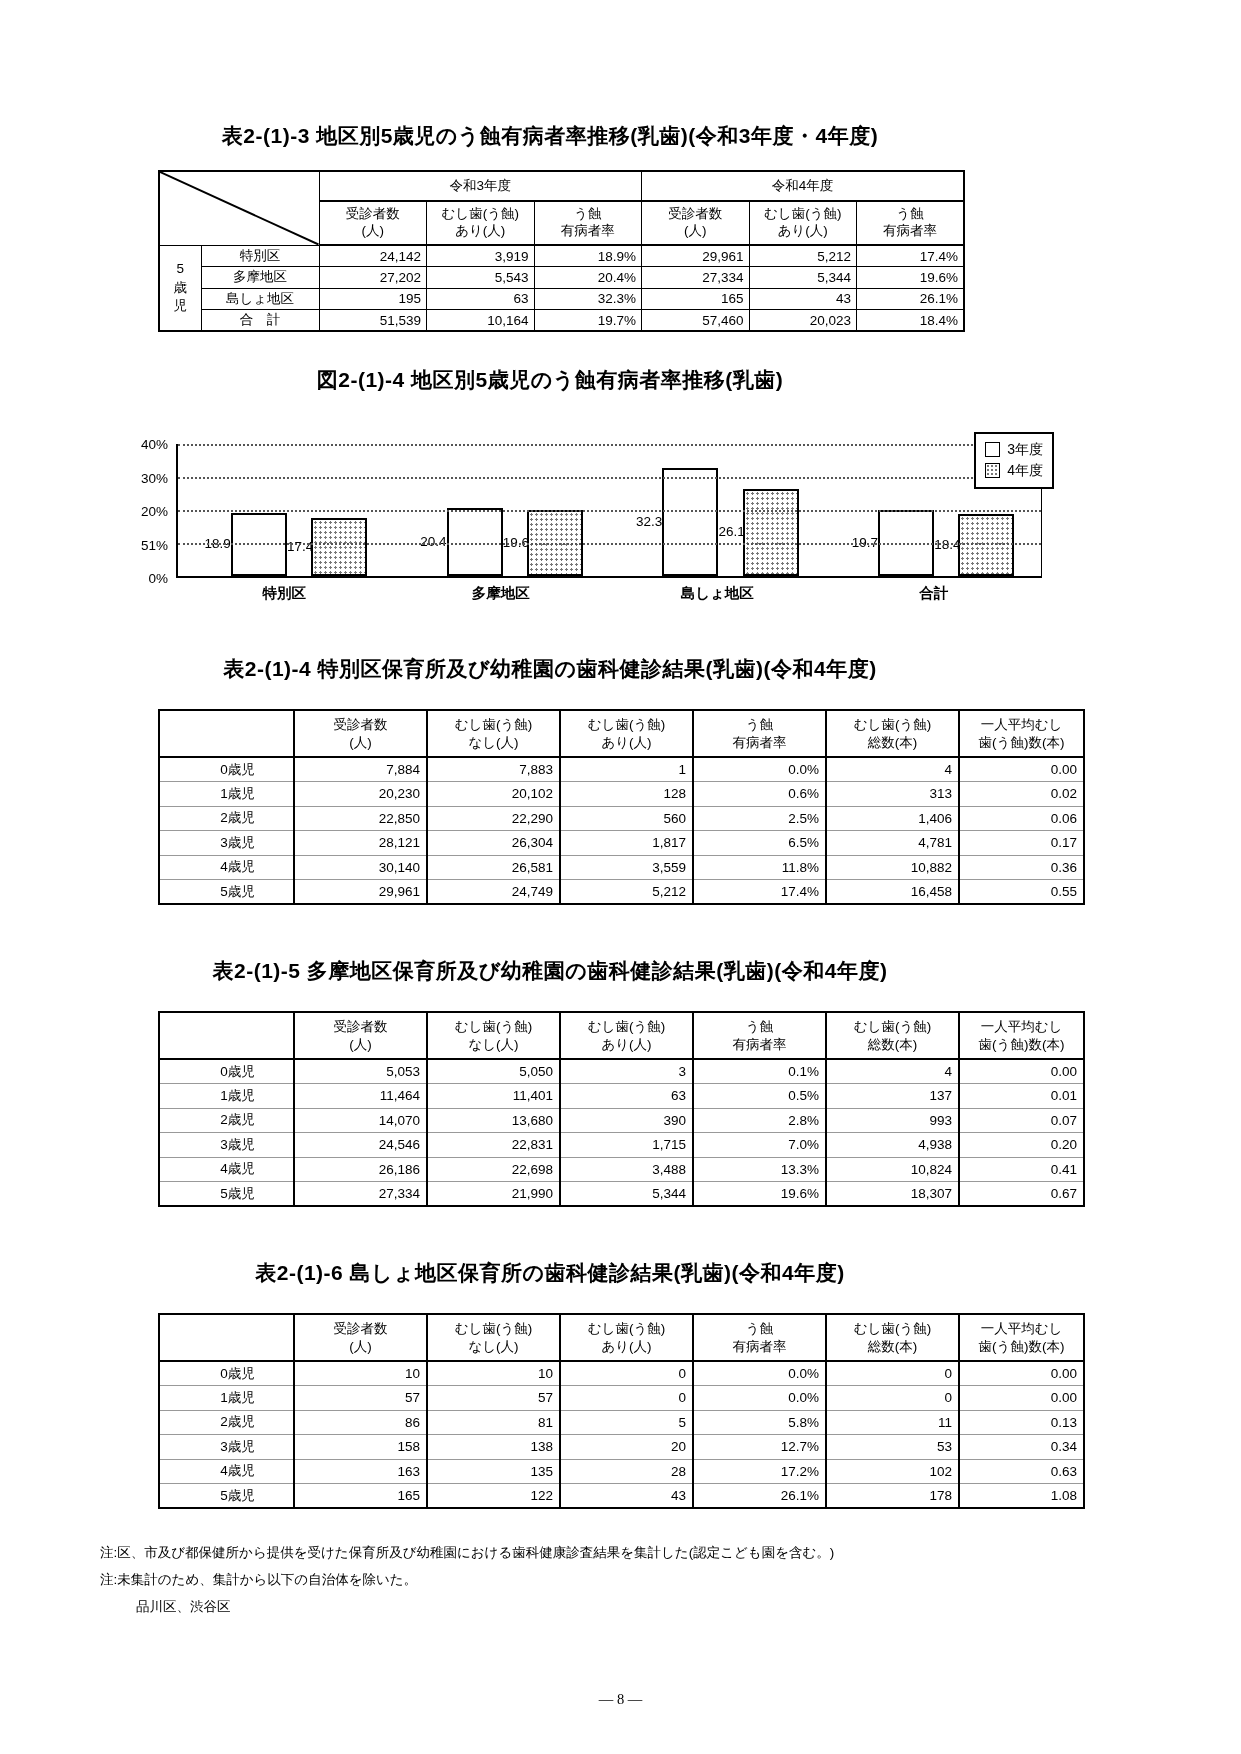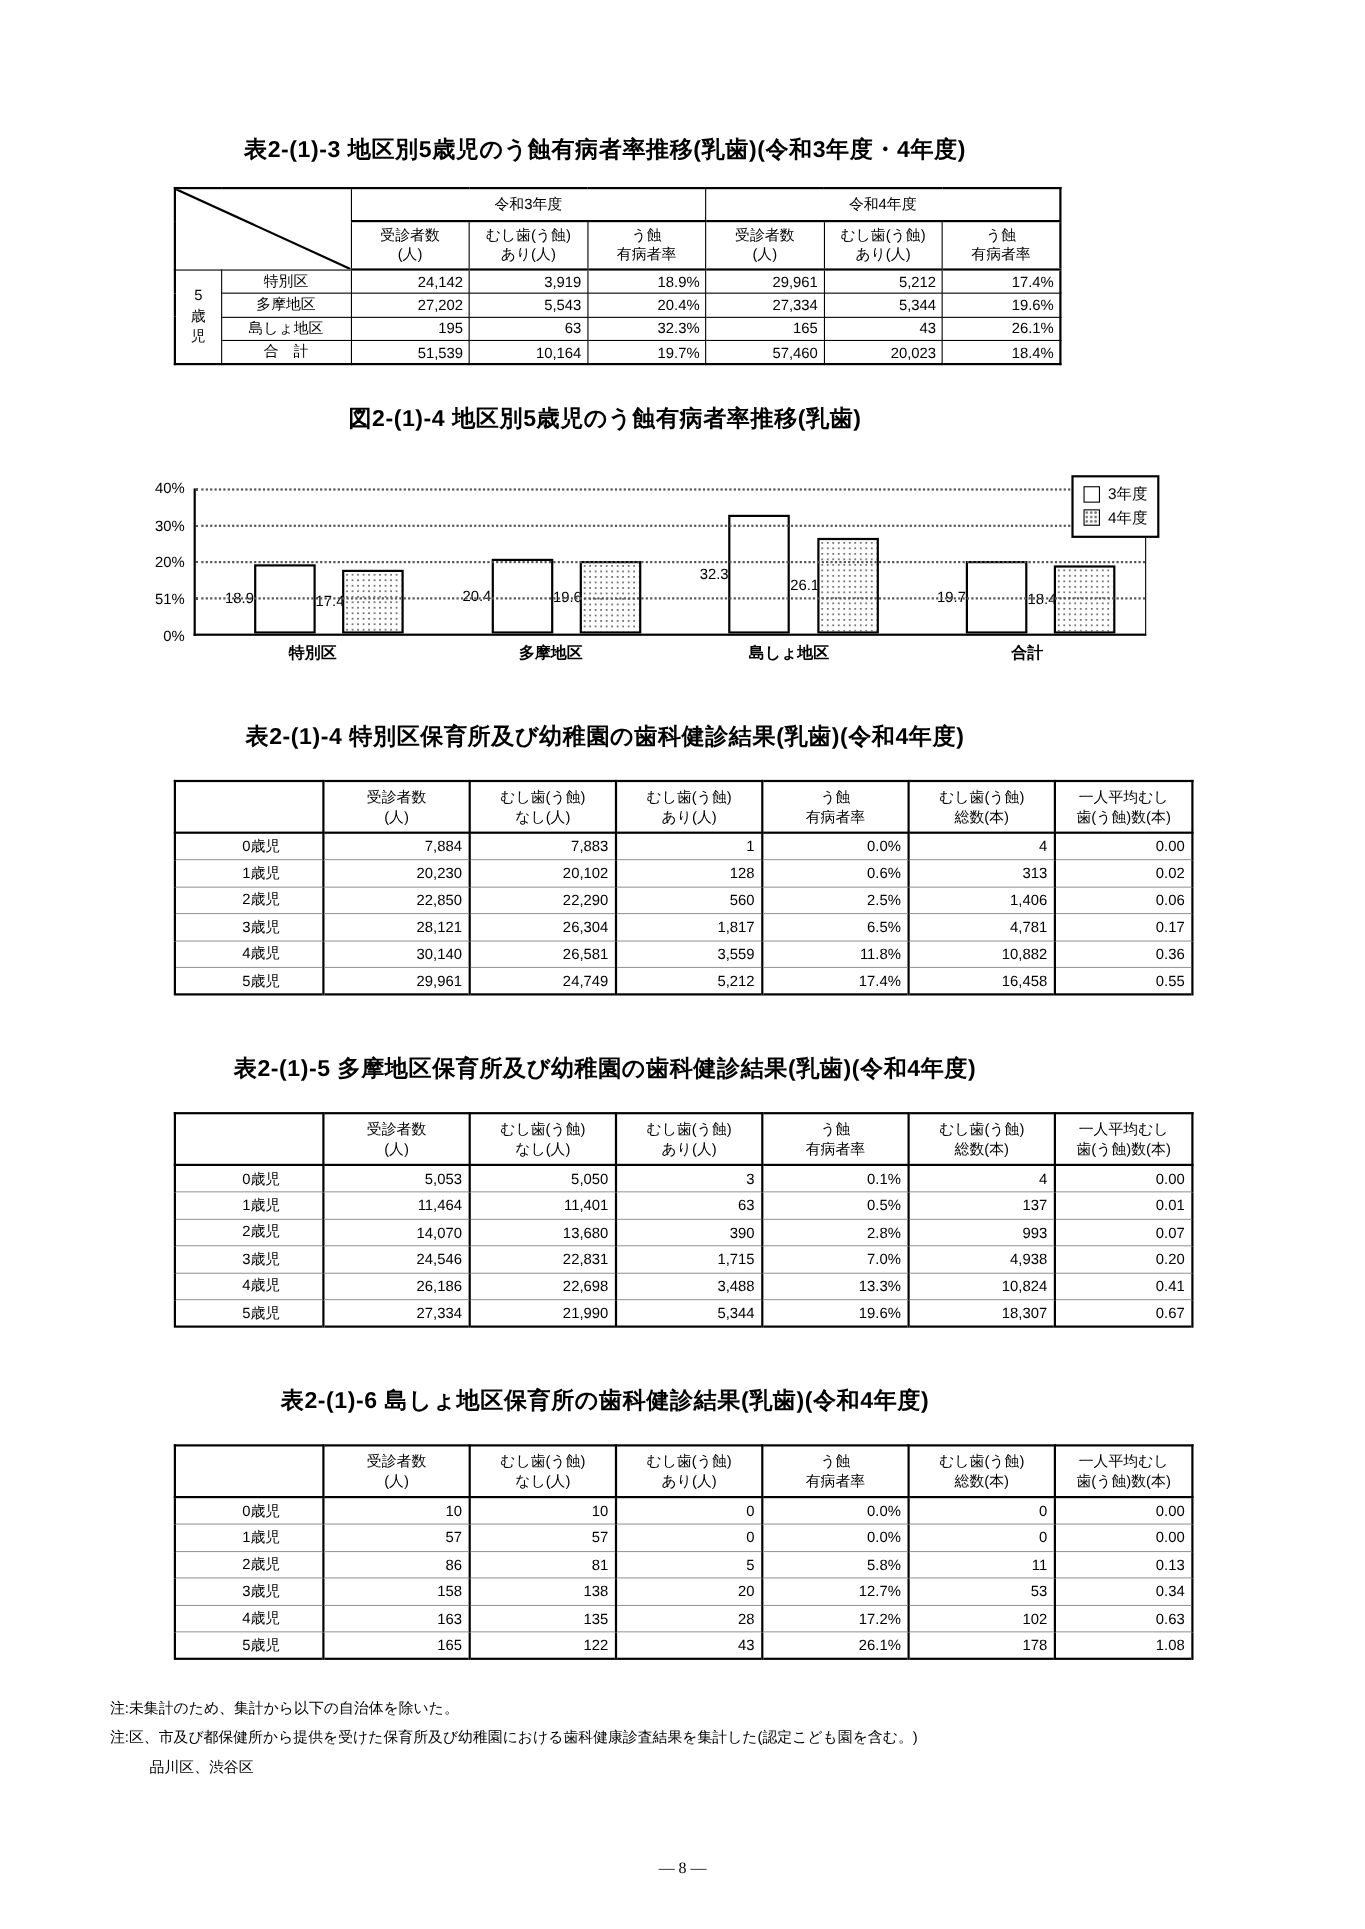--- a/index.html
+++ b/index.html
@@ -494,20 +494,20 @@
             <td class="num">122</td>
             <td class="num">43</td>
             <td class="num">26.1%</td>
             <td class="num">178</td>
             <td class="num">1.08</td>
           </tr>
         </tbody>
     </table>
 
     <div class="notes">
+      <div>注:区、市及び都保健所から提供を受けた保育所及び幼稚園における歯科健康診査結果を集計した(認定こども園を含む。)</div>
       <div>注:未集計のため、集計から以下の自治体を除いた。</div>
-      <div>注:区、市及び都保健所から提供を受けた保育所及び幼稚園における歯科健康診査結果を集計した(認定こども園を含む。)</div>
       <div class="indent">品川区、渋谷区</div>
     </div>
   </div>
 
   <div class="page-number">— 8 —</div>
 </div>
 
 </body></html>

